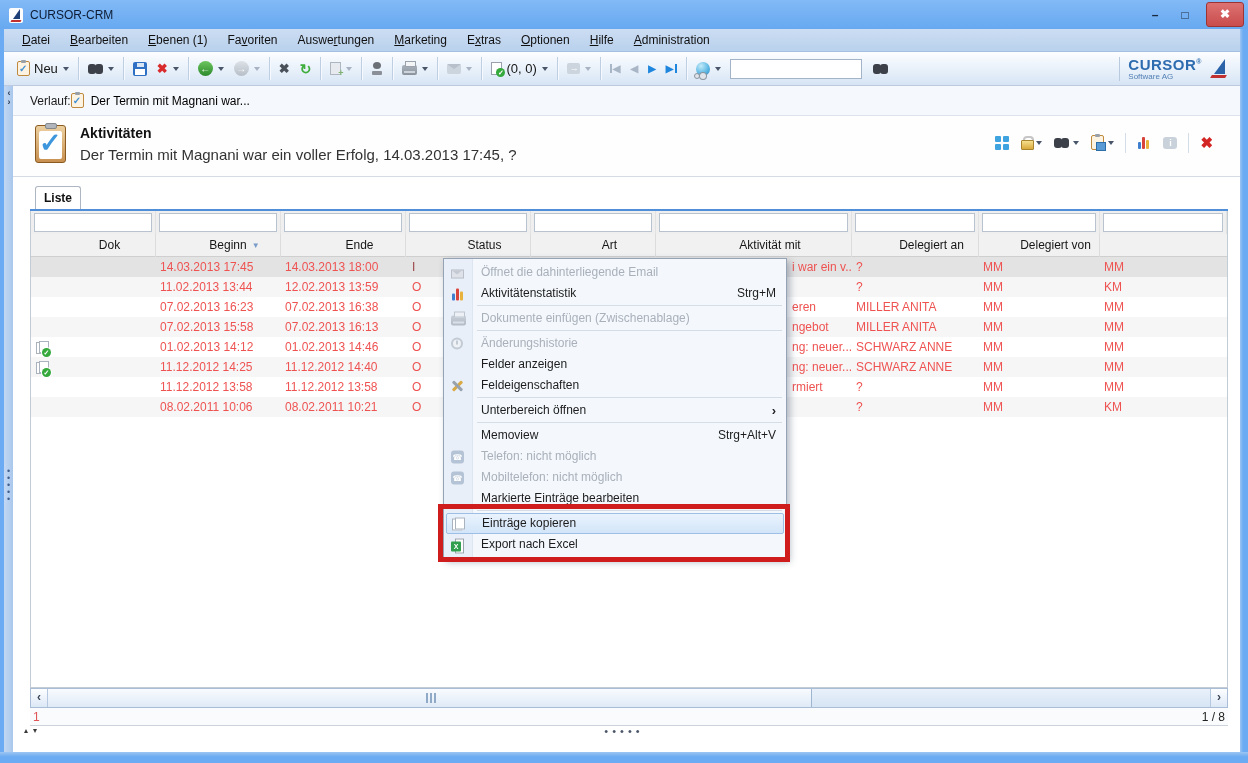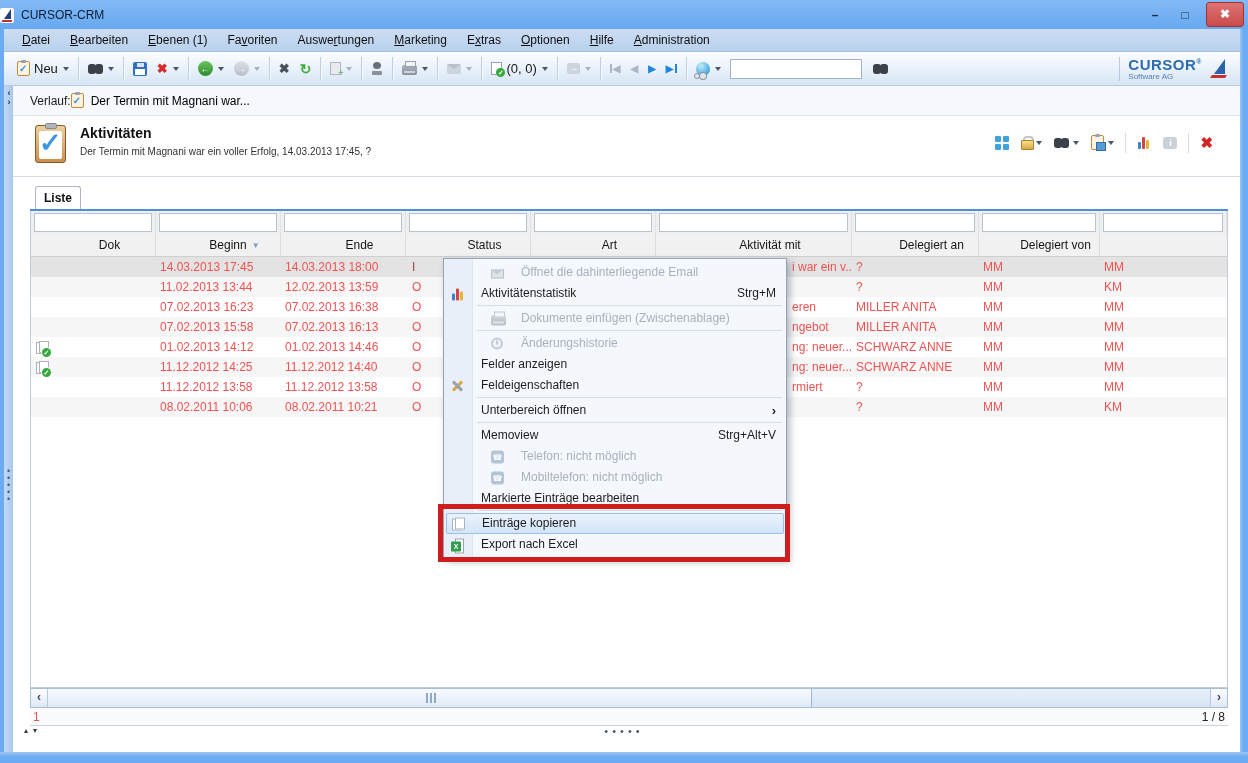--- a/index.html
+++ b/index.html
@@ -2,21 +2,21 @@
 <html><head>
 <meta charset="utf-8">
 <style>
   * { margin:0; padding:0; box-sizing:border-box; }
   html,body { width:1248px; height:763px; }
   body { font-family:"Liberation Sans", sans-serif; font-size:12px; background:#fff; overflow:hidden; }
   .win { position:relative; width:1248px; height:763px; background:#fff; overflow:hidden; }
 
   
   .titlebar { position:absolute; left:0; top:0; width:1248px; height:30px;
-    background:linear-gradient(#82b9f6,#66a8f0); display:flex; align-items:center; }
+    background:linear-gradient(#82b9f6,#66a8f0); display:flex; align-items:center; padding-left:9px; }
   .title-text { margin-left:7px; color:#0d1b33; font-size:12px; }
   .win-controls { position:absolute; right:4px; top:0; height:29px; display:flex; align-items:center; }
   .wc { width:30px; height:22px; text-align:center; line-height:22px; color:#1c2a40; font-size:12px; font-weight:bold; }
   .wc-close { width:38px; height:25px; background:linear-gradient(#dd7272,#c94c4c); border:1px solid #9e3333;
     border-radius:3px; color:#fff; line-height:23px; margin-left:6px; }
   .frame-left { position:absolute; left:0; top:29px; width:4px; height:734px; background:#6aabf3; }
   .frame-right { position:absolute; left:1240px; top:29px; width:8px; height:734px; background:linear-gradient(90deg,#9cc4f2,#6aabf3 40%); }
   .frame-bottom { position:absolute; left:0; top:752px; width:1248px; height:11px; background:linear-gradient(#9cc4f2,#6aabf3 45%); }
 
   .ic-sail { width:14px; height:15px; background:#fdfdfd; border-radius:2px; }
@@ -145,21 +145,21 @@
   .vs-dots { position:absolute; left:0; top:382px; width:9px; text-align:center; color:#3f5f8f; font-size:9px; line-height:7px; }
   .vs-dots span { display:block; }
 
   
   .pageheader { position:absolute; left:13px; top:116px; width:1227px; height:61px; background:#fefefe; border-bottom:1px solid #d6dce5; }
   .ic-clipboard-big { position:absolute; left:22px; top:9px; width:31px; height:38px; background:linear-gradient(#ecd0a0,#c89050); border:1px solid #8a5a20; border-radius:3px; }
   .ic-clipboard-big .page { position:absolute; left:3px; top:5px; right:3px; bottom:3px; background:#fff; border-radius:2px; }
   .ic-clipboard-big .clip { position:absolute; top:-3px; left:9px; width:12px; height:6px; background:#b0b6bc; border:1px solid #84888d; border-radius:2px; }
   .ic-clipboard-big .chk { position:absolute; left:3px; top:-2px; color:#3e96dc; font-size:27px; font-weight:bold; line-height:38px; }
   .ph-title { position:absolute; left:67px; top:9px; font-size:14px; font-weight:bold; color:#111; }
-  .ph-sub { position:absolute; left:67px; top:30px; font-size:10px; color:#333; }
+  .ph-sub { position:absolute; left:67px; top:30px; font-size:15px; color:#333; }
   .ph-actions { position:absolute; right:24px; top:16px; display:flex; align-items:center; gap:6px; }
   .hd-btn { display:inline-flex; align-items:center; gap:3px; padding:3px 3px; }
   .hd-sep { width:1px; height:20px; background:#d4dce6; margin:0 2px; }
 
   
   .tab { position:absolute; left:35px; top:186px; width:46px; height:24px; background:#fff; border:1px solid #aeb6c2; border-bottom:none;
     border-radius:3px 3px 0 0; text-align:center; line-height:22px; color:#111;font-weight:bold; }
   .tab-underline { position:absolute; left:30px; top:209px; width:1198px; height:2px; background:#4f8fd9; }
   .tablebox { position:absolute; left:30px; top:211px; width:1198px; height:477px; border:1px solid #c3cbd5; border-top:none; background:#fff; overflow:hidden; }
   .trow { display:grid; grid-template-columns:125px 125px 125px 125px 125px 196px 127px 121px 127px; align-items:center; }
@@ -192,21 +192,21 @@
   .sr-right { color:#222; }
   .bottom-arrows { position:absolute; left:24px; top:726px; color:#3a3a3a; font-size:8px; letter-spacing:5px; }
   .bottom-dots { position:absolute; left:0; right:0; top:725px; text-align:center; color:#4a5668; font-size:11px; letter-spacing:4px; }
 
   
   .ctxmenu { position:absolute; left:443px; top:258px; width:344px; background:#f4f8fd; border:1px solid #96a3b5;
     box-shadow:3px 3px 7px rgba(40,60,90,.35); z-index:50; padding:3px 0; }
   .cm-gutter { position:absolute; left:0; top:0; bottom:0; width:29px; background:#e9eff8; border-right:1px solid #dde5f0; }
   .cm-item { position:relative; height:21px; line-height:21px; padding-left:37px; padding-right:10px; color:#1c1c1c;
     display:flex; align-items:center; white-space:nowrap; }
-  .cm-item.dis { color:#a9b0ba;margin-left:40px; }
+  .cm-item.dis { color:#a9b0ba; }
   .cm-item.hov { background:linear-gradient(#eaf3fd,#d2e5f9); border:1px solid #9dbfe5; border-radius:2px; margin:0 2px; padding-left:35px; height:21px; line-height:19px; }
   .cm-ic { position:absolute; left:7px; top:50%; transform:translateY(-50%); }
   .cm-item.hov .cm-ic { left:5px; }
   .cm-label { flex:1 1 auto; overflow:hidden; }
   .cm-short { margin-left:14px; }
   .cm-sub { margin-left:14px; font-weight:bold; font-size:13px; color:#222; }
   .cm-sep { height:1px; background:#d4dce6; margin:1px 4px 2px 33px; }
 
   .redbox { position:absolute; left:438px; top:504px; width:352px; height:58px; border:5px solid #cf1d1d; z-index:60; pointer-events:none; }
 </style>

